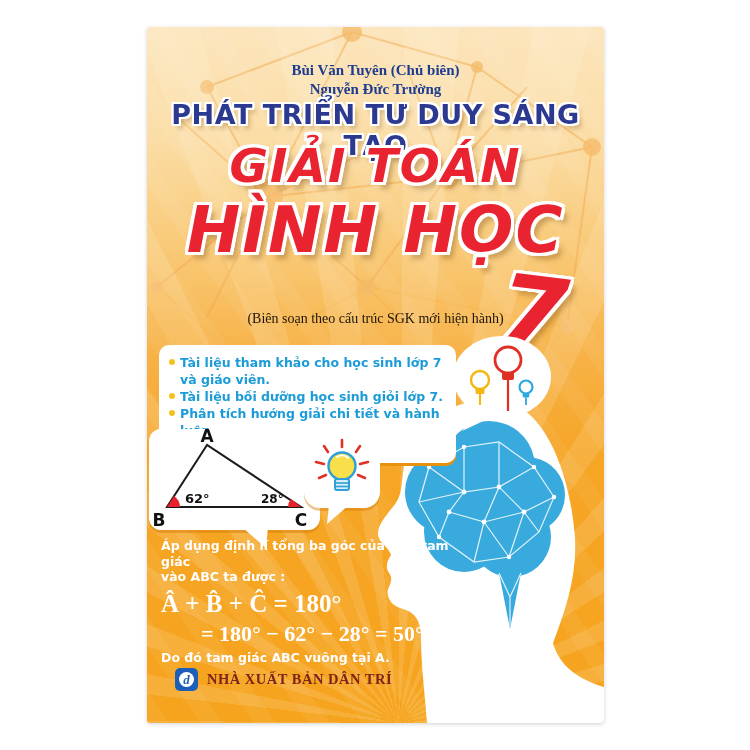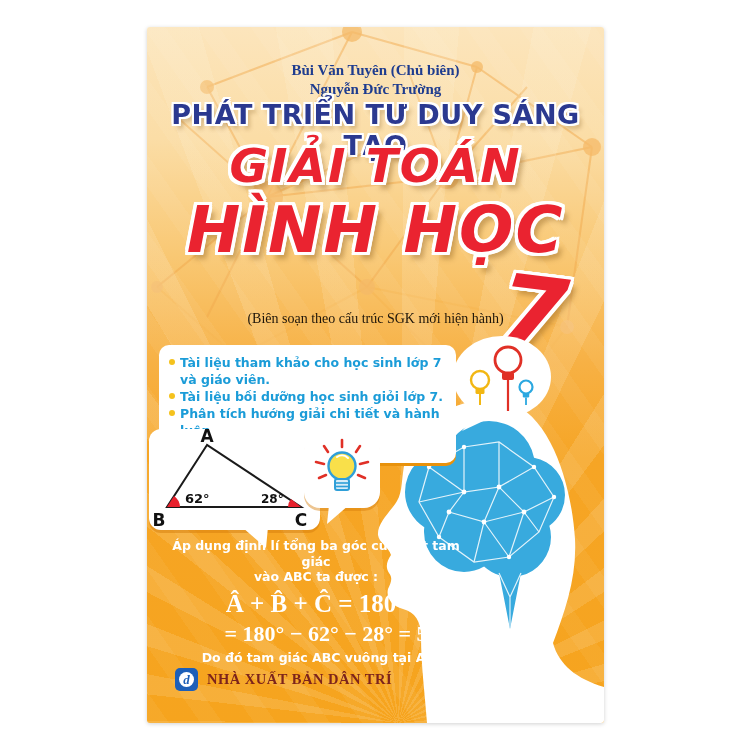--- a/index.html
+++ b/index.html
@@ -40,21 +40,21 @@
   .features{position:absolute;left:12px;top:318px;width:297px;background:#fff;border-radius:10px;
     padding:9px 8px 7px 10px;box-sizing:border-box;box-shadow:0 3px 0 #e8920c;}
   .features ul{margin:0;padding:0;list-style:none;}
   .features li{font-size:12.5px;line-height:17px;font-weight:bold;color:#1b9cd8;display:flex;align-items:flex-start;}
   .dot{width:6px;height:6px;border-radius:50%;background:#f5c21d;margin:5px 5px 0 0;flex:0 0 6px;}
   .tail{position:absolute;}
   .tri-box{position:absolute;left:2px;top:402px;width:171px;height:101px;background:#fff;border-radius:12px;
     box-shadow:0 3px 0 rgba(214,126,12,.5);}
   .idea{position:absolute;left:157px;top:407px;width:76px;height:74px;background:#fff;border-radius:16px;
     box-shadow:0 3px 0 rgba(214,126,12,.45);}
-  .math{position:absolute;left:14px;top:511px;width:310px;color:#fff;text-align:center;}
+  .math{position:absolute;left:14px;top:511px;width:310px;color:#fff;}
   .m-s{font-size:12.5px;line-height:15.5px;font-weight:bold;}
   .m-eq{font-family:"Liberation Serif",serif;font-weight:bold;}
   .eq1{font-size:25px;line-height:32px;margin-top:3px;}
   .eq2{font-size:22px;line-height:27px;}
   .eq3{font-size:22px;line-height:27px;padding-left:40px;}
   .m-c{margin-top:3px;}
   .pub{position:absolute;left:28px;top:641px;display:flex;align-items:center;}
   .pub-logo{width:23px;height:23px;border-radius:5px;background:#1d5fb8;display:flex;align-items:center;justify-content:center;margin-right:9px;}
   .pub-logo .inner{width:15px;height:15px;border-radius:50%;background:#fff;color:#1d5fb8;
     font-family:"Liberation Serif",serif;font-style:italic;font-weight:bold;font-size:13px;line-height:15px;text-align:center;}

